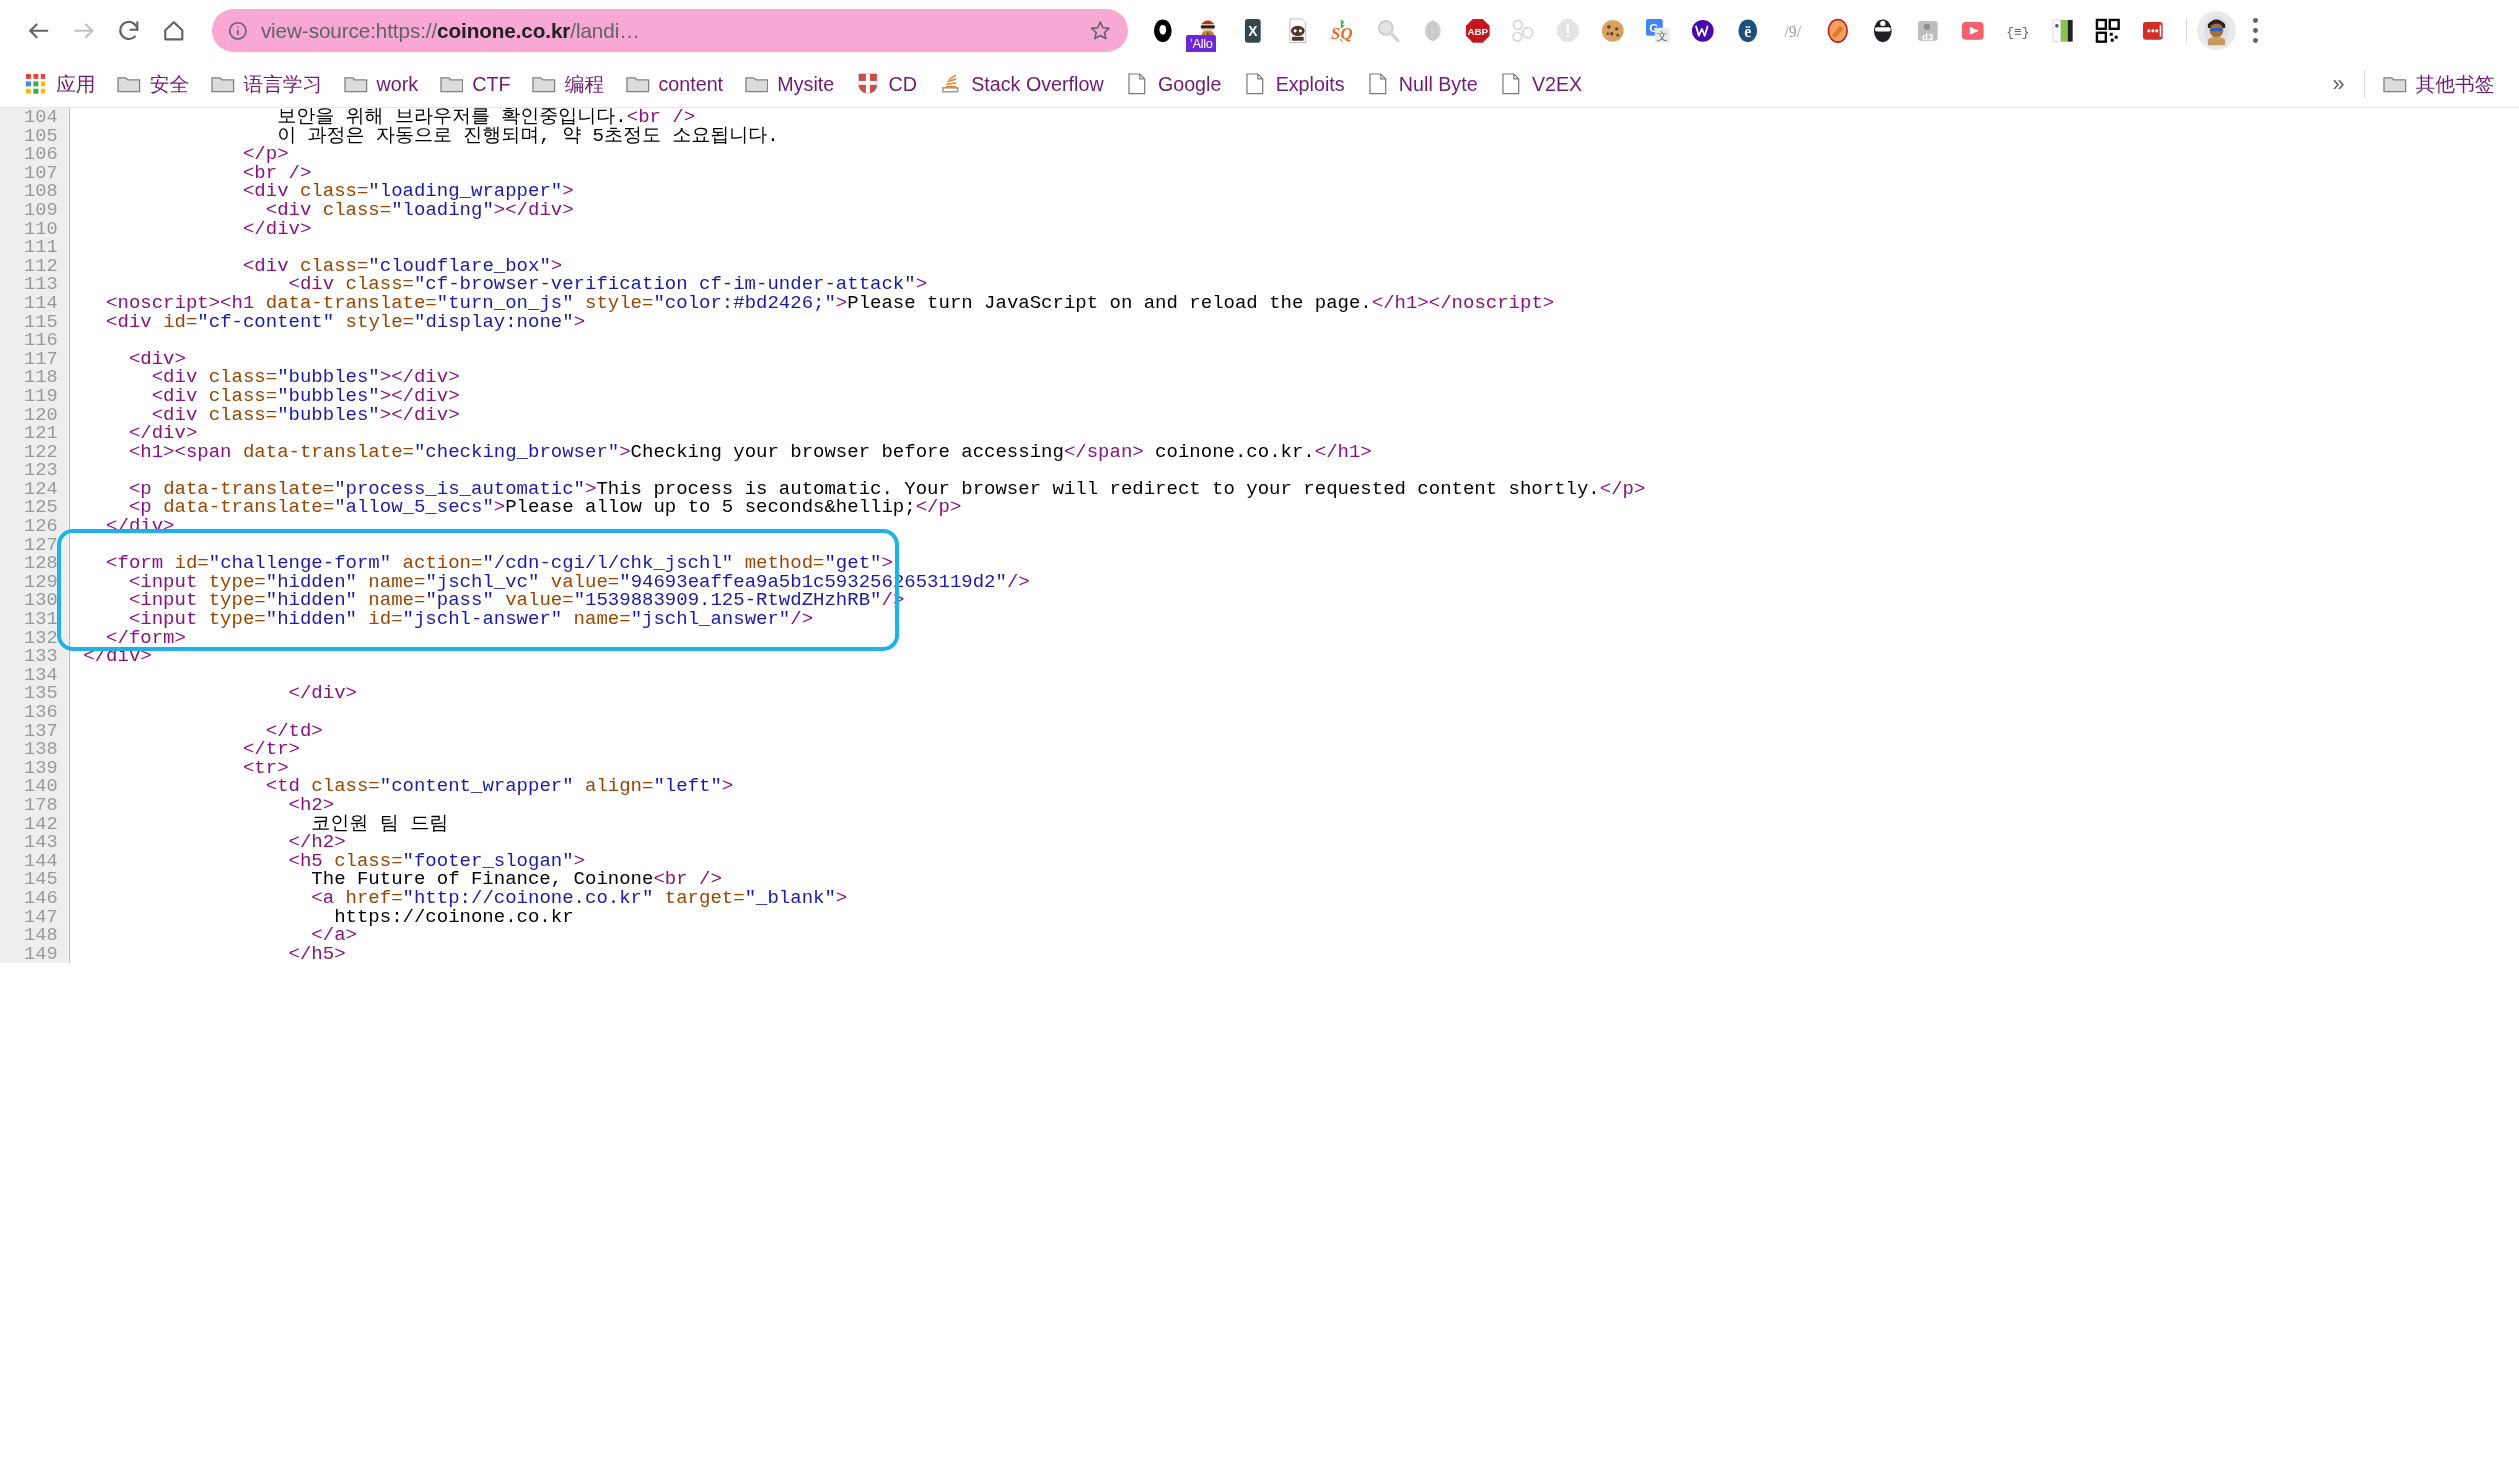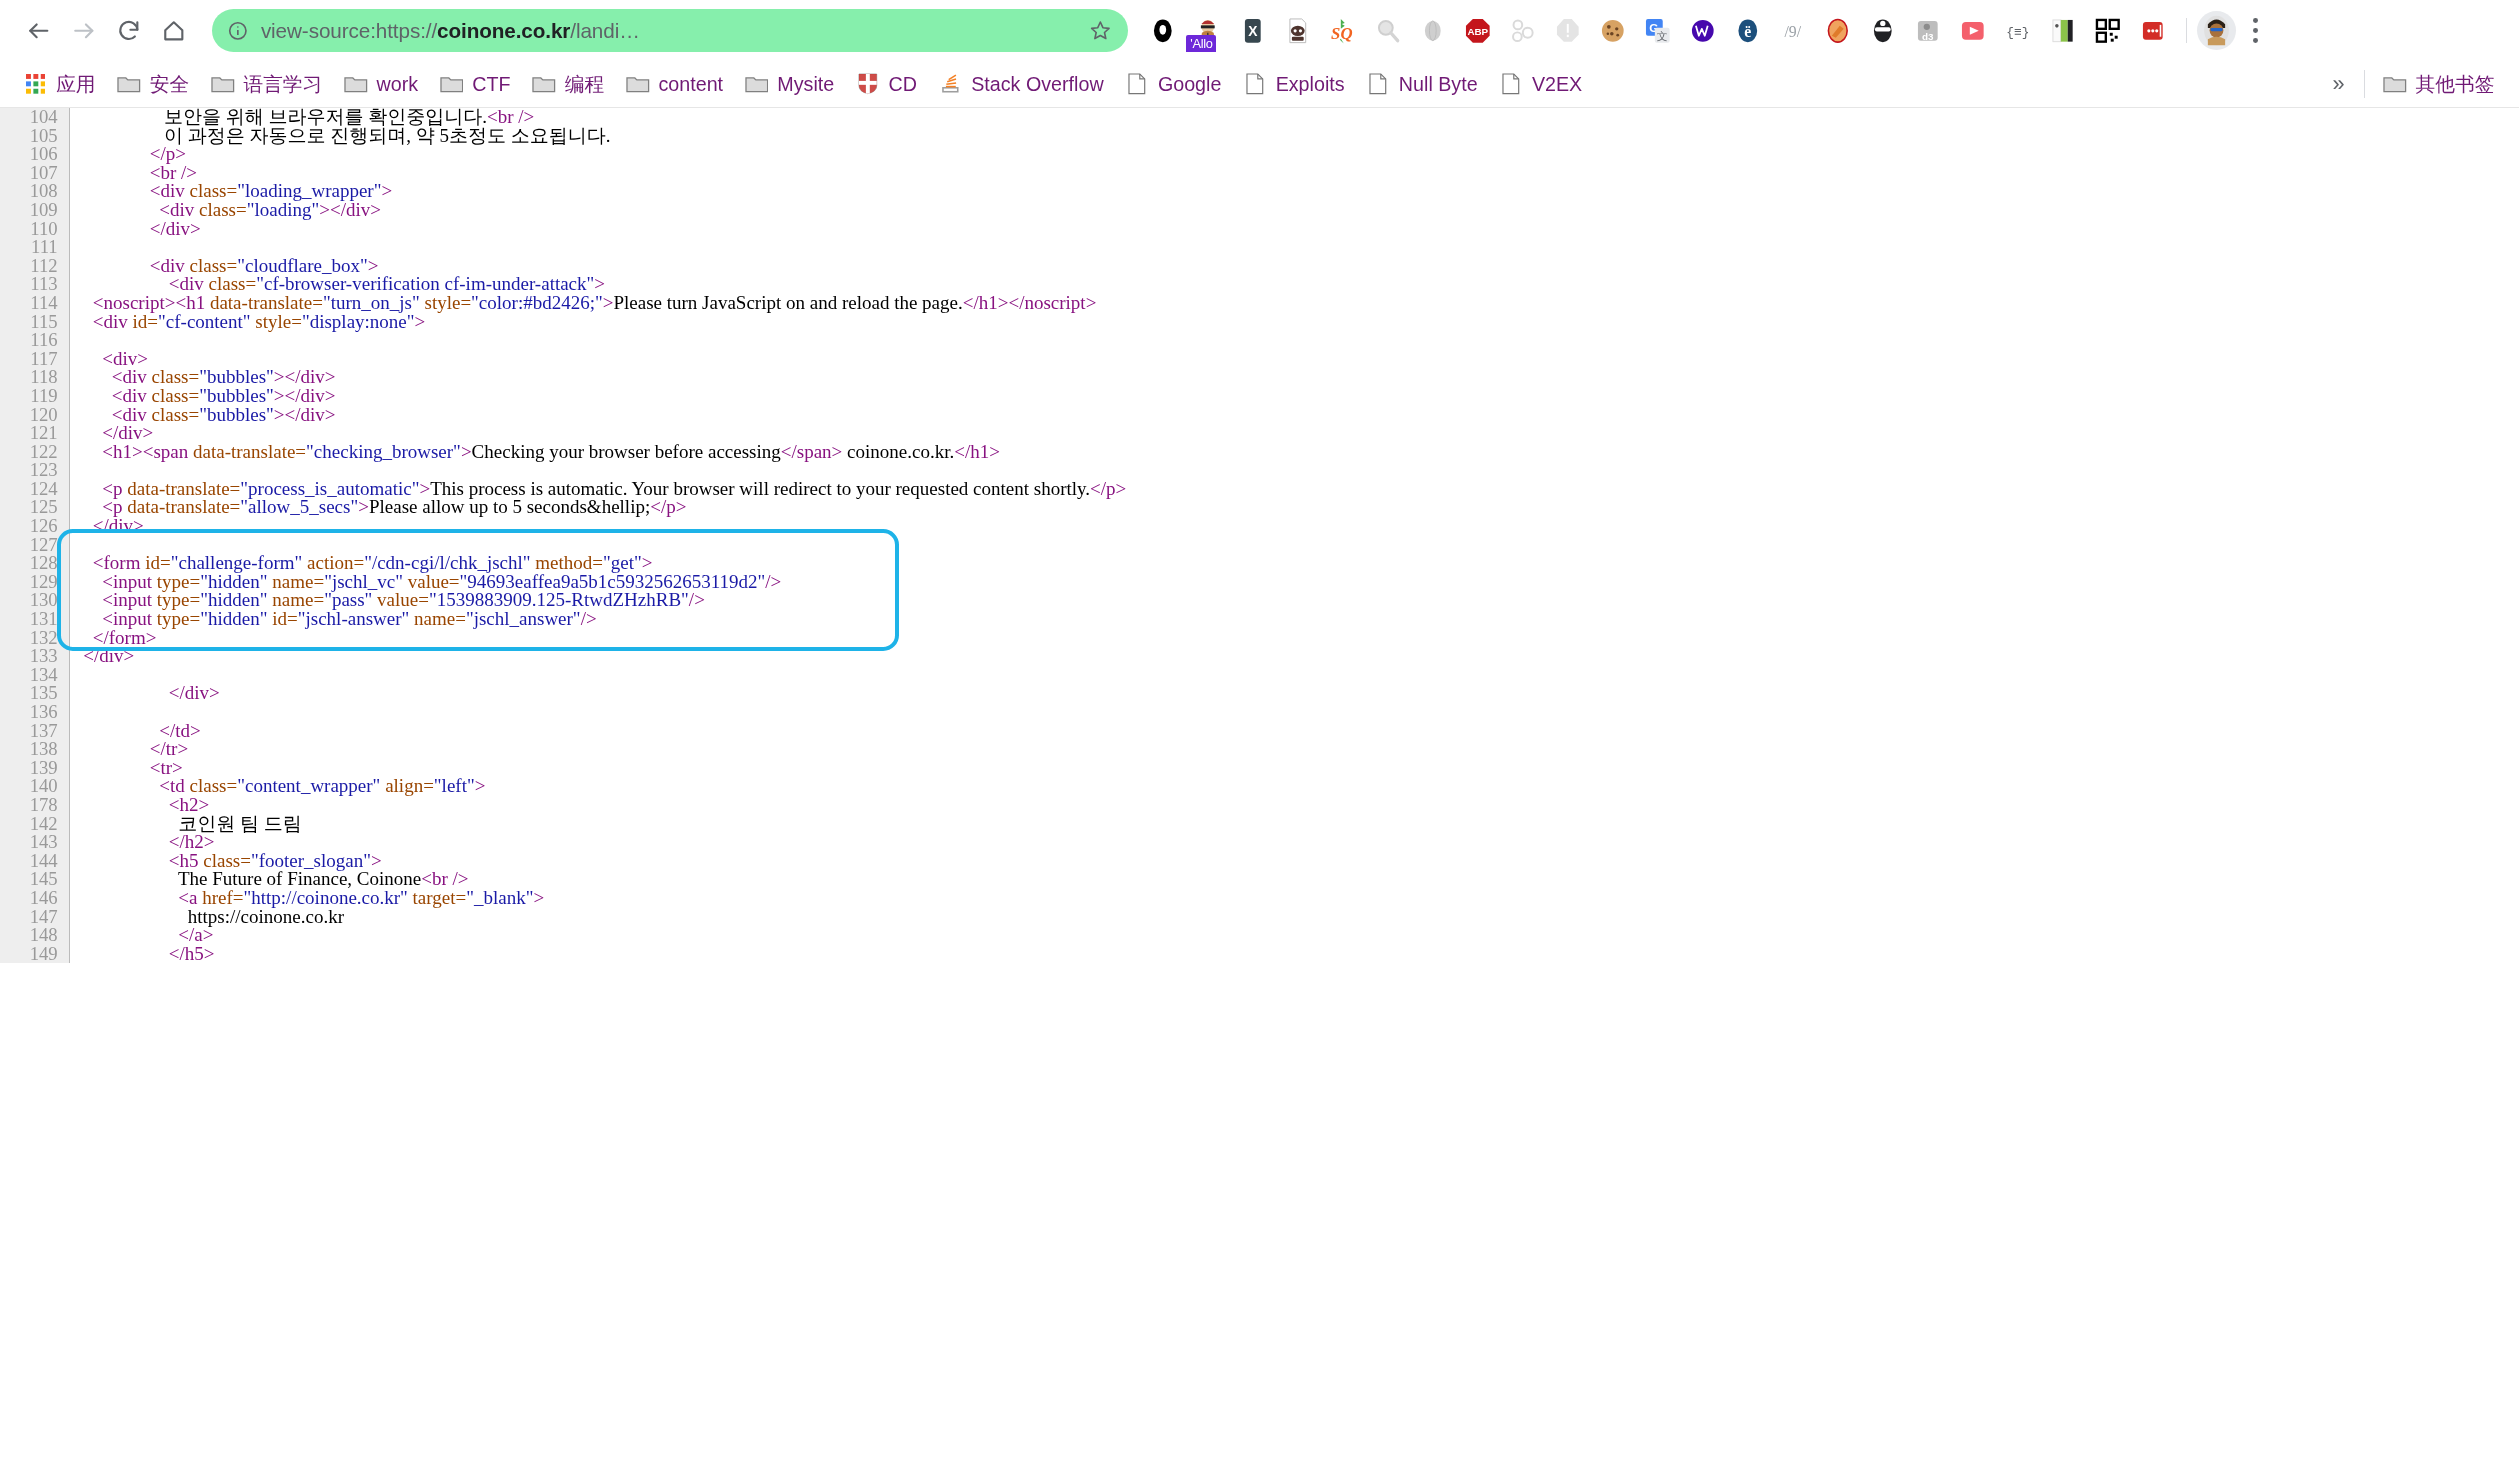--- a/index.html
+++ b/index.html
@@ -32,21 +32,21 @@
     flex: 0 0 auto;
   }
   .nav-btn svg { display: block; }
   .nav-btn.disabled { color: #bdc1c6; }
 
   .omnibox {
     flex: 0 0 auto;
     width: 916px;
     height: 43px;
     margin-left: 15.8px;
-    background: #86efac;
+    background: #f9a8d4;
     border-radius: 21.7px;
     display: flex;
     align-items: center;
     padding: 0 15.8px;
   }
   .omnibox .info-icon { flex: 0 0 auto; margin-right: 11.8px; color: #5f6368; display:flex; }
   .url-text {
     flex: 1 1 auto;
     font-size: 20.7px;
     color: #5f6368;
@@ -130,21 +130,21 @@
   
   .source {
     position: relative;
     height: 1375px;
     background: #ffffff;
     overflow: hidden;
   }
   .code-table {
     border-collapse: collapse;
     width: 100%;
-    font-family: Liberation Serif, serif;
+    font-family: Liberation Mono, monospace;
     font-size: 19px;
     line-height: 18.6px;
     padding-left: 23px;
   }
   .code-table td { padding: 0; vertical-align: top; }
   .gutter {
     width: 69px;
     background: #eeeeee;
     color: #999999;
     text-align: right;

